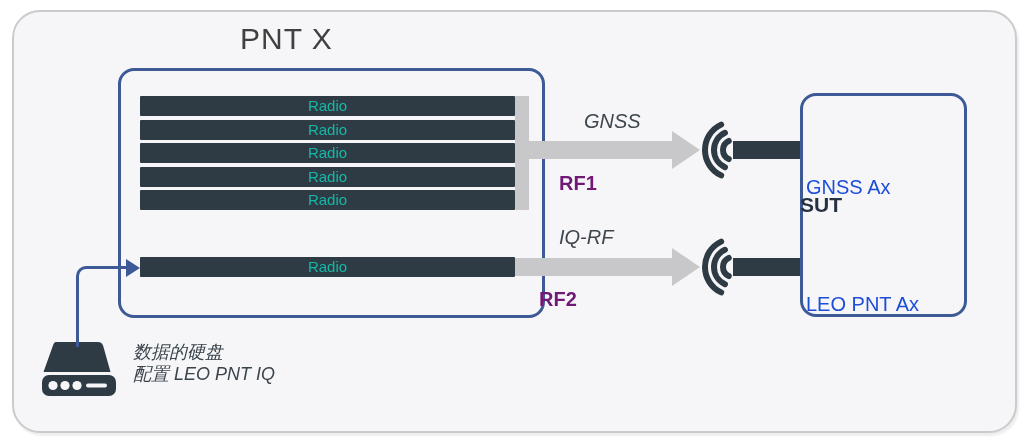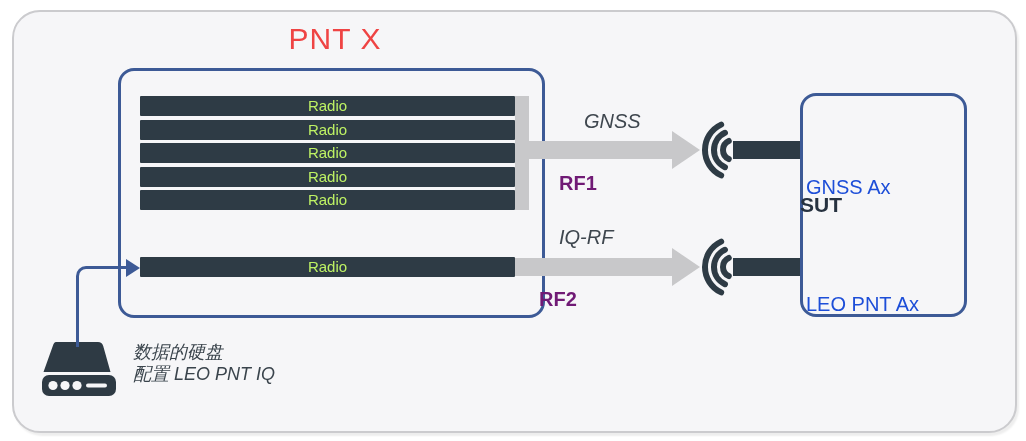--- a/index.html
+++ b/index.html
@@ -3,31 +3,31 @@
 <meta charset="utf-8">
 <style>
   html,body{margin:0;padding:0;background:#ffffff;}
   body{font-family:"Liberation Sans","DejaVu Sans",sans-serif;}
   .stage{position:relative;width:1026px;height:441px;background:#ffffff;overflow:hidden;}
 
   .canvas{position:absolute;left:12px;top:10px;width:1001px;height:419px;
     background:#f6f6f8;border:2px solid #cbcbce;border-radius:28px;
     box-shadow:2px 3px 2px rgba(0,0,0,0.07);}
 
-  .pntx-title{position:absolute;left:240px;top:22px;width:190px;text-align:center;
-    font-size:30px;letter-spacing:1px;color:#ef4444;font-weight:500;}
+  .pntx-title{position:absolute;left:240px;top:22px;width:190px;text-align:left;
+    font-size:30px;letter-spacing:1px;color:#404040;font-weight:500;}
 
   .pntx-box{position:absolute;left:118px;top:68px;width:427px;height:250px;
     border:3px solid #3d5a96;border-radius:16px;box-sizing:border-box;z-index:1;}
 
   .sut-box{position:absolute;left:800px;top:93px;width:167px;height:224px;
     border:3px solid #3d5a96;border-radius:16px;box-sizing:border-box;z-index:1;}
 
   .radio-bar{position:absolute;left:140px;width:375px;height:20px;background:#2e3b45;
-    color:#bef264;font-size:15px;line-height:20px;text-align:center;z-index:2;border-radius:1px;}
+    color:#14b8a6;font-size:15px;line-height:20px;text-align:center;z-index:2;border-radius:1px;}
   .rb0{top:96px;} .rb1{top:119.5px;} .rb2{top:143px;} .rb3{top:166.5px;} .rb4{top:190px;}
   .rb-single{top:257px;}
 
   .collector{position:absolute;left:515px;top:96px;width:14px;height:114px;background:#c8c8ca;z-index:1;}
 
   .shaft{position:absolute;height:18px;background:#c8c8ca;z-index:3;}
   .shaft-top{left:528px;top:141px;width:146px;}
   .shaft-bottom{left:515px;top:258px;width:159px;}
   .ahead{position:absolute;width:0;height:0;border-top:19px solid transparent;
     border-bottom:19px solid transparent;border-left:28px solid #c8c8ca;z-index:3;}

